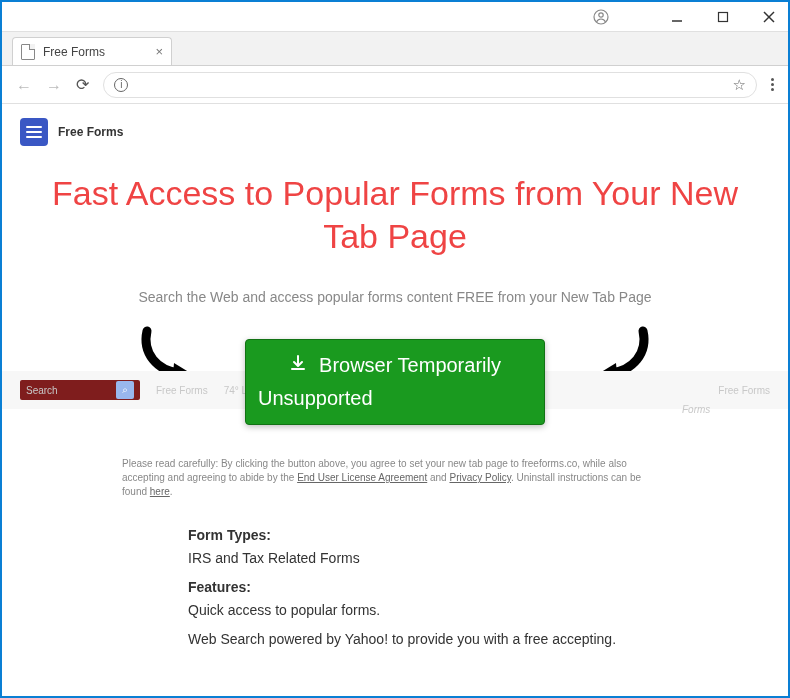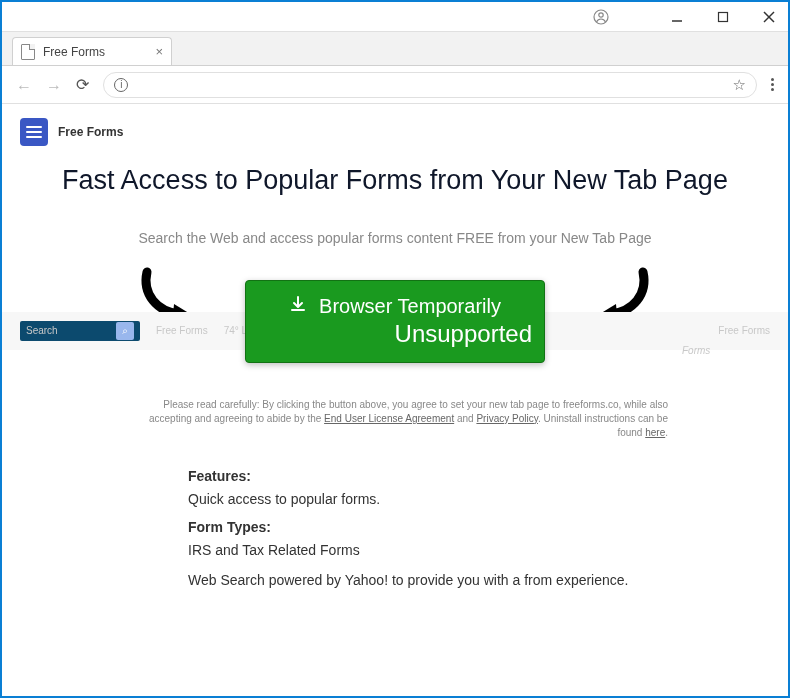--- a/index.html
+++ b/index.html
@@ -31,40 +31,40 @@
 .viewport::-webkit-scrollbar-track { background:#f0f0f0; }
 .viewport::-webkit-scrollbar-thumb { background:#c0c0c0; }
 
 .content { position:relative; }
 .brand { display:flex; align-items:center; gap:10px; padding: 14px 18px; }
 .brand-ico { width:28px; height:28px; background:#3a57c4; border-radius:4px; display:flex; flex-direction:column; justify-content:center; gap:3px; padding:6px; }
 .brand-ico i { display:block; height:2px; background:#fff; border-radius:1px; }
 .brand-txt { font-size:12px; font-weight:bold; color:#333; }
 
 .hero { text-align:center; padding: 0 40px; }
-.hero h1 { font-size:27px; font-weight:normal; color:#0f172a; line-height:1.25; margin-top:4px; }
+.hero h1 { font-size:34px; font-weight:normal; color:#ef4444; line-height:1.25; margin-top:12px; }
 .hero .sub { font-size:14px; color:#888; margin-top:32px; }
 
 .midrow { position:relative; margin-top:22px; height:120px; }
 .arrow-img { position:absolute; top:-4px; }
 .arrow-left { left:130px; }
 .arrow-right { right:130px; }
 
 .faded-bar { position:absolute; top:44px; left:0; right:0; height:38px; background:#f7f7f7; display:flex; align-items:center; font-size:10px; color:#c8c8c8; padding:0 18px; }
-.faded-bar .srch { background:#0c4a6e; width:120px; height:20px; display:flex; align-items:center; padding:0 6px; border-radius:2px; }
+.faded-bar .srch { background:#7f1d1d; width:120px; height:20px; display:flex; align-items:center; padding:0 6px; border-radius:2px; }
 .faded-bar .srch .mag { margin-left:auto; background:#99b7ed; width:18px; height:18px; border-radius:2px; display:flex; align-items:center; justify-content:center; color:#fff; font-size:10px; }
 .faded-bar .lnk { margin-left:16px; }
 .faded-bar .rlabel { margin-left:auto; font-style:italic; margin-right:8px;margin-top:39px; }
 
-.cta { position:absolute; left:50%; transform:translateX(-50%); top:12px; background:#1a9a1f; border:1px solid #127214; border-radius:4px; box-shadow:0 2px 6px rgba(0,0,0,0.25); color:#fff; width:300px; padding:14px 12px; text-align:right; cursor:pointer; }
+.cta { position:absolute; left:50%; transform:translateX(-50%); top:12px; background:#1a9a1f; border:1px solid #127214; border-radius:4px; box-shadow:0 2px 6px rgba(0,0,0,0.25); color:#fff; width:300px; padding:14px 12px; text-align:left; cursor:pointer; }
 .cta .row1 { display:flex; align-items:center; justify-content:center; gap:12px; font-size:20px; }
 .cta .dl-ico { font-size:18px; }
-.cta .row2 { font-size:24px; margin-top:2px; }
+.cta .row2 { font-size:20px; margin-top:10px; }
 
-.disclaimer { text-align:right; font-size:10px; color:#888; line-height:1.4; padding:0 120px; margin-top:10px; }
+.disclaimer { text-align:left; font-size:10px; color:#888; line-height:1.4; padding:0 120px; margin-top:10px; }
 .disclaimer a { color:#666; }
 
 .features { padding: 18px 0 24px 186px; max-width: 700px; }
 .features .block { margin-top:10px; }
 .features .ft { font-size:14px; font-weight:bold; color:#333; }
 .features .fd { font-size:14px; color:#333; margin-top:6px; line-height:1.4; }
 </style>
 </head>
 <body>
 
@@ -169,28 +169,28 @@
           <div class="row2">Unsupported</div>
         </div>
       </div>
 
       <div class="disclaimer">
         <span>Please read carefully: By clicking the button above, you agree to set your new tab page to freeforms.co, while also accepting and agreeing to abide by the </span><a href="#">End User License Agreement</a><span> and </span><a href="#">Privacy Policy</a><span>. Uninstall instructions can be found </span><a href="#">here</a><span>.</span>
       </div>
 
       <div class="features">
         <div class="block">
+          <div class="ft">Form Types:</div>
+          <div class="fd">IRS and Tax Related Forms</div>
+        </div>
+        <div class="block">
           <div class="ft">Features:</div>
           <div class="fd">Quick access to popular forms.</div>
         </div>
         <div class="block">
-          <div class="ft">Form Types:</div>
-          <div class="fd">IRS and Tax Related Forms</div>
-        </div>
-        <div class="block">
-          <div class="fd">Web Search powered by Yahoo! to provide you with a from experience.</div>
+          <div class="fd">Web Search powered by Yahoo! to provide you with a free accepting.</div>
         </div>
       </div>
 
     </div>
   </div>
 
 </div>
 
 </body></html>

